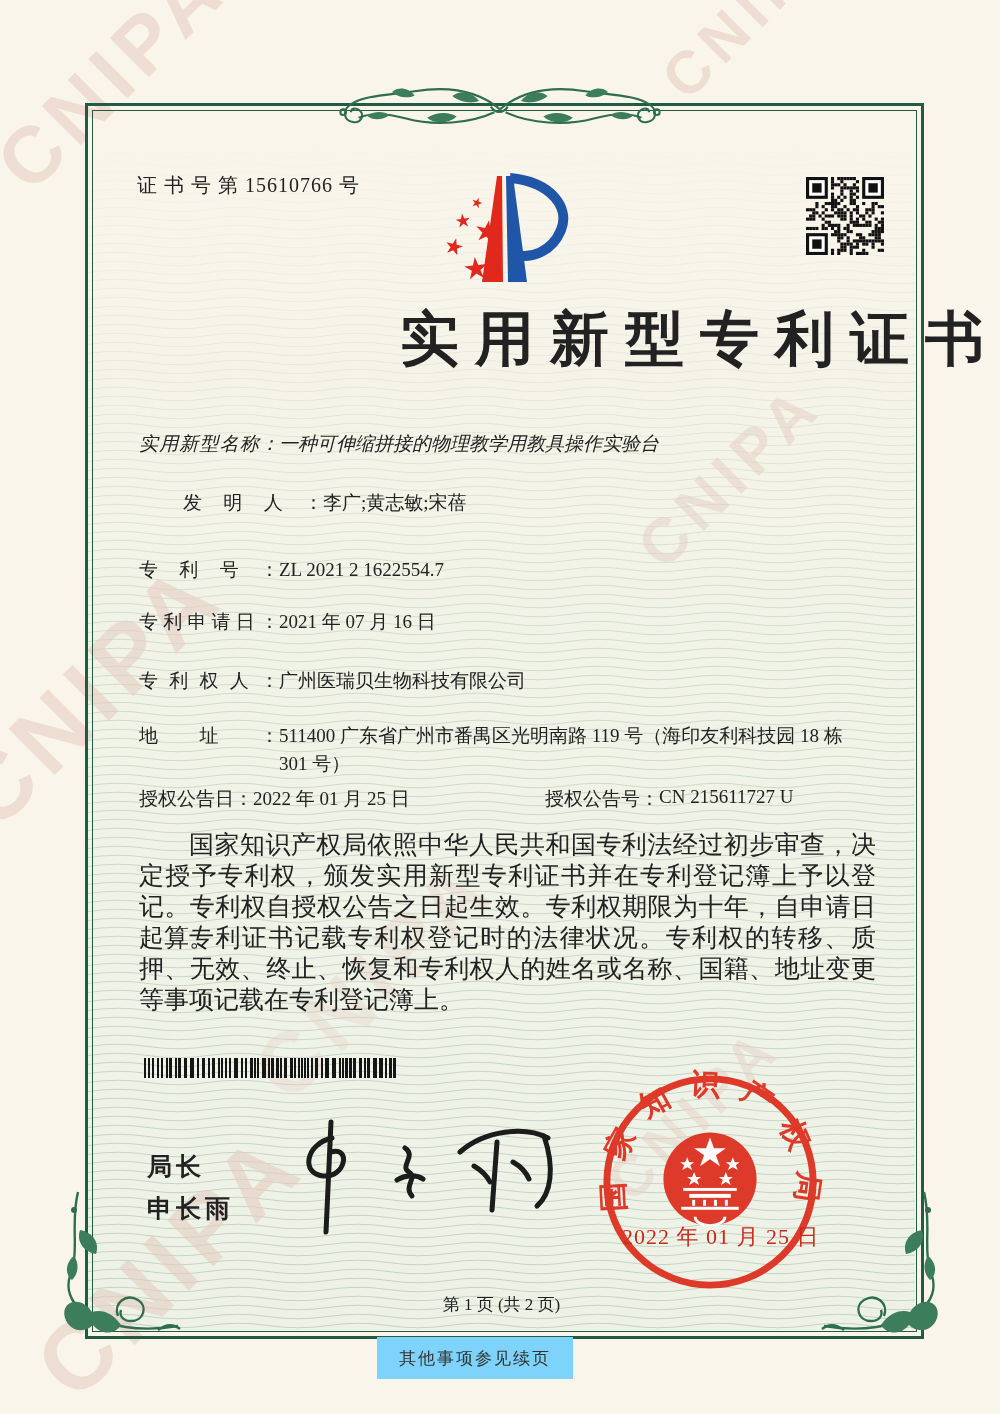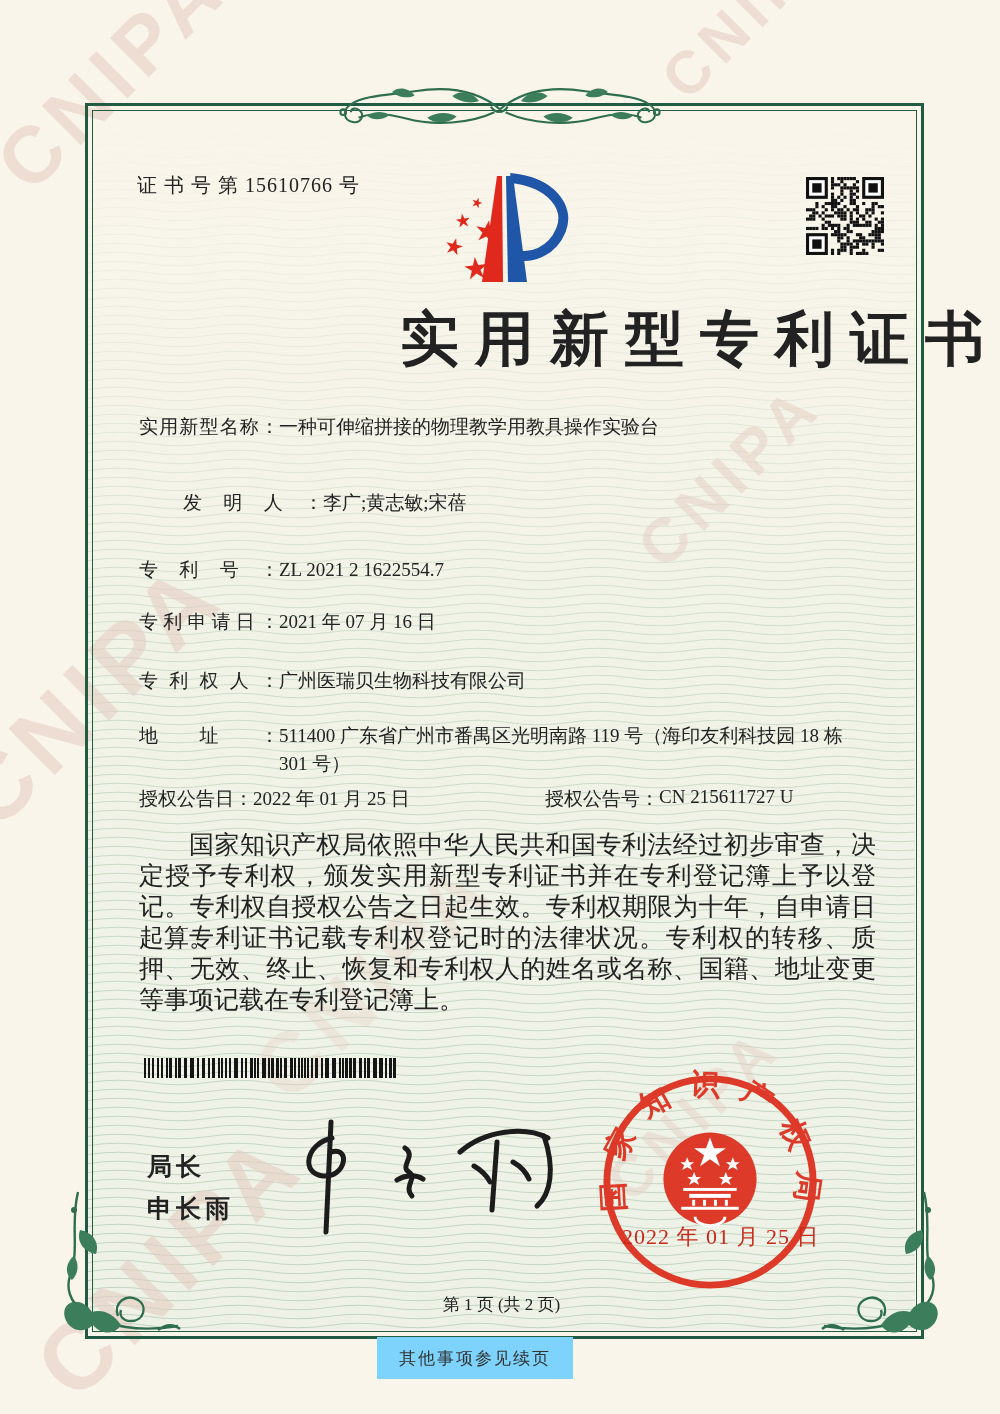--- a/index.html
+++ b/index.html
@@ -347,21 +347,21 @@
       <rect x="54" y="0" width="21" height="21" fill="#111"></rect>
       <rect x="57" y="3" width="15" height="15" fill="#fff"></rect>
       <rect x="60" y="6" width="9" height="9" fill="#111"></rect>
       <rect x="0" y="54" width="21" height="21" fill="#111"></rect>
       <rect x="3" y="57" width="15" height="15" fill="#fff"></rect>
       <rect x="6" y="60" width="9" height="9" fill="#111"></rect>
     </svg>
 
   <div class="title">实用新型专利证书</div>
 
-  <div class="row" style="top:413px;">
+  <div class="row" style="top:430px;font-style:italic;">
     <span class="flabel">实用新型名称：</span>
     <span class="fvalue">一种可伸缩拼接的物理教学用教具操作实验台</span>
   </div>
   <div class="row" style="top:489px;margin-left:44px;">
     <span class="flabel">发明人：</span>
     <span class="fvalue">李广;黄志敏;宋蓓</span>
   </div>
   <div class="row" style="top:556px;">
     <span class="flabel">专利号：</span>
     <span class="fvalue">ZL 2021 2 1622554.7</span>

